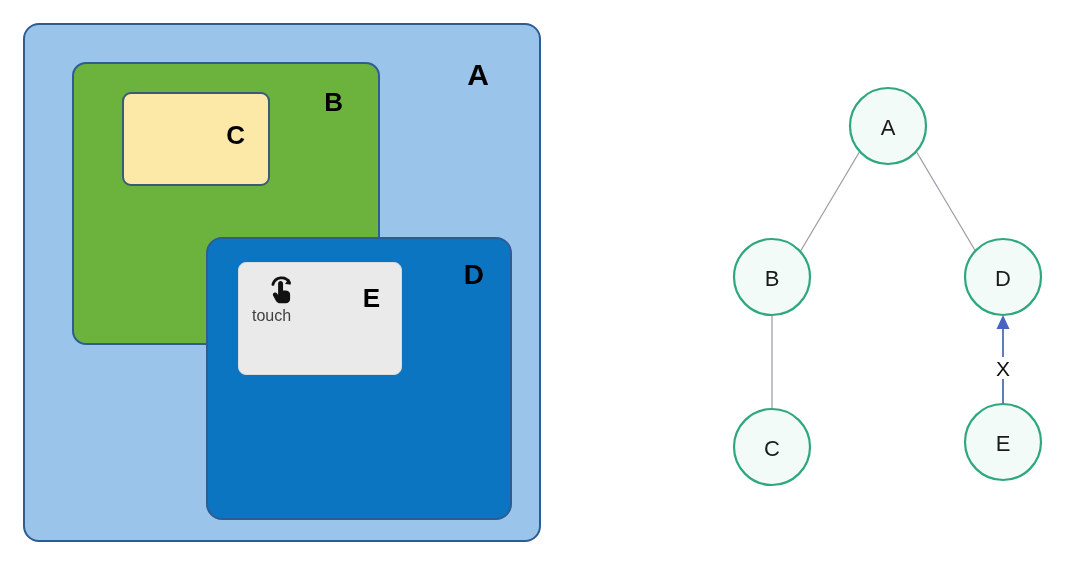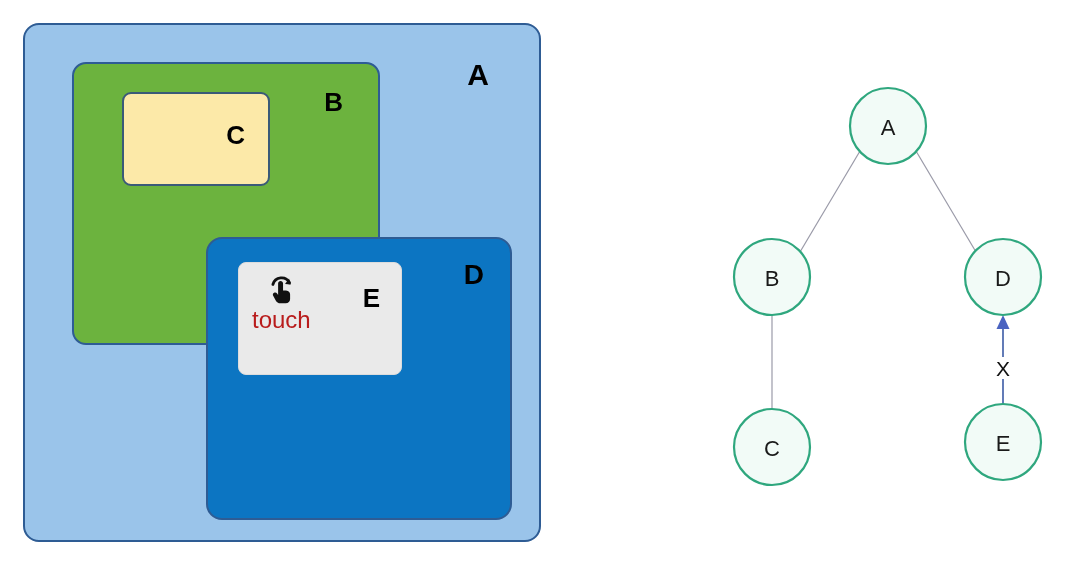--- a/index.html
+++ b/index.html
@@ -87,22 +87,22 @@
     width: 86px;
   }
   #touch-icon {
     display: block;
     width: 34px;
     height: 34px;
     margin-left: 12px;
   }
   #touch-caption {
     display: block;
-    font-size: 24px;
-    color: #b91c1c;
+    font-size: 16px;
+    color: #404040;
     line-height: 1;
     margin-top: 1px;
     white-space: nowrap;
   }
 
   
   #graph {
     position: absolute;
     left: 700px;
     top: 60px;

